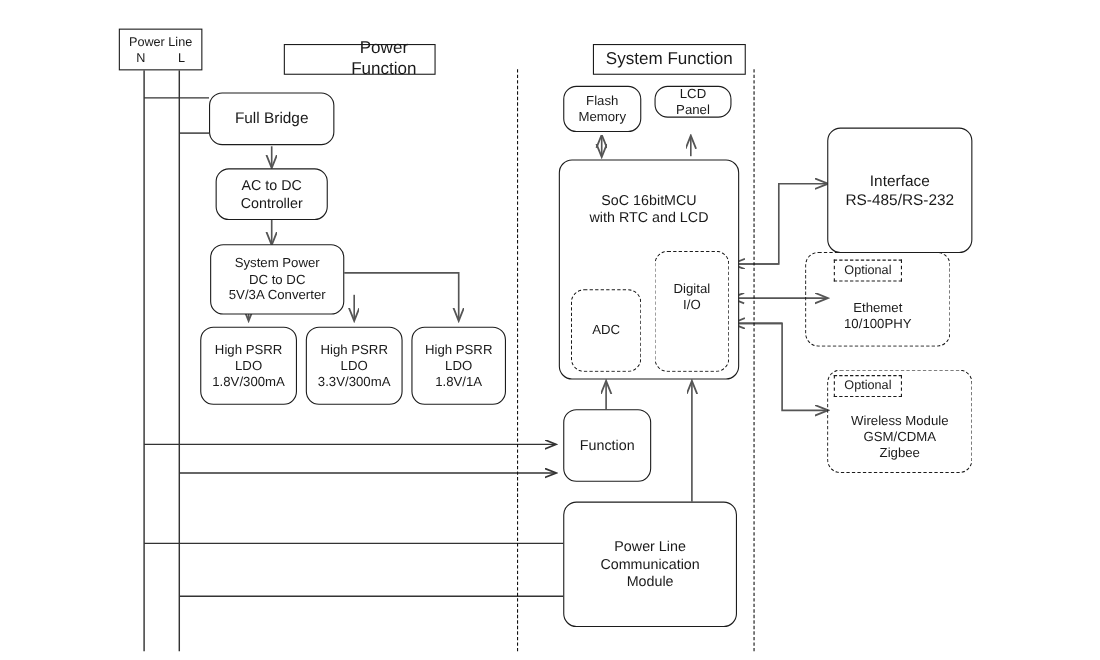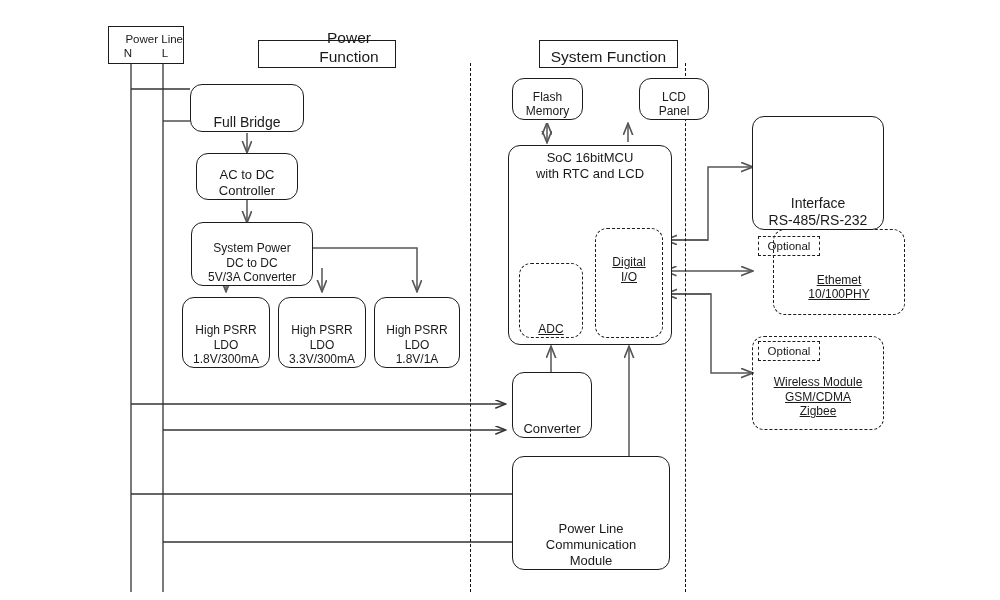--- a/index.html
+++ b/index.html
@@ -18,39 +18,38 @@
   svg.wires{
     position:absolute;
     left:0; top:0;
     width:1000px; height:600px;
     pointer-events:none;
   }
   .node{
     position:absolute;
     box-sizing:border-box;
     display:flex;
-    align-items:flex-end;
+    align-items:center;
     justify-content:center;
     text-align:center;
     line-height:1.22;
     background:#ffffff;
     color:#1a1a1a;
   }
   .node .lbl{ display:block; width:100%; white-space:pre-line; }
   
   .blk{
     border:1.6px solid #1c1c1c;
     border-radius:12px;
   }
   
   .blk-dash{
     border:1.8px dashed #1c1c1c;
     border-radius:12px;
     background:transparent;
-    text-decoration:underline;
   }
   
   .rect{
     border:1.4px solid #1c1c1c;
     border-radius:0;
   }
   
   .tag-dash{
     position:absolute;
     box-sizing:border-box;
@@ -187,54 +186,54 @@
   <div class="node blk sz12" style="left:374px; top:297px; width:86px; height:71px;">
     <span class="lbl">High PSRR
 LDO
 1.8V/1A</span>
   </div>
 
   <div class="node blk sz12" style="left:512px; top:78px; width:71px; height:42px;">
     <span class="lbl">Flash
 Memory</span>
   </div>
-  <div class="node blk sz12" style="left:595px; top:78px; width:70px; height:42px;margin-left:44px;">
+  <div class="node blk sz12" style="left:595px; top:78px; width:70px; height:29px;">
     <span class="lbl">LCD
 Panel</span>
   </div>
 
-  <div class="node blk" style="left:508px; top:145px; width:164px; height:200px; align-items:flex-start; padding-top:4px;">
+  <div class="node blk" style="left:508px; top:145px; width:164px; height:200px; align-items:flex-start; padding-top:28px;">
     <span class="lbl sz13">SoC 16bitMCU
 with RTC and LCD</span>
   </div>
 
   <div class="node blk-dash sz12" style="left:519px; top:263px; width:64px; height:75px;">
     <span class="lbl">ADC</span>
   </div>
   <div class="node blk-dash sz12" style="left:595px; top:228px; width:68px; height:110px; align-items:flex-start; padding-top:26px;">
     <span class="lbl">Digital
 I/O</span>
   </div>
 
   <div class="node blk sz13" style="left:512px; top:372px; width:80px; height:66px;">
-    <span class="lbl">Converter</span>
+    <span class="lbl">Function</span>
   </div>
 
   <div class="node blk sz13" style="left:512px; top:456px; width:158px; height:114px;">
     <span class="lbl">Power Line
 Communication
 Module</span>
   </div>
 
   <div class="node blk sz14" style="left:752px; top:116px; width:132px; height:114px;">
     <span class="lbl">Interface
 RS-485/RS-232</span>
   </div>
 
-  <div class="node blk-dash sz12" style="left:773px; top:229px; width:132px; height:86px; align-items:flex-end; padding-bottom:12px;">
+  <div class="node blk-dash sz12" style="left:732px; top:229px; width:132px; height:86px; align-items:flex-end; padding-bottom:12px;">
     <span class="lbl">Ethemet
 10/100PHY</span>
   </div>
   <div class="tag-dash sz11" style="left:758px; top:236px; width:62px; height:20px;">
     <span>Optional</span>
   </div>
 
   <div class="node blk-dash sz12" style="left:752px; top:336px; width:132px; height:94px; align-items:flex-end; padding-bottom:10px;">
     <span class="lbl">Wireless Module
 GSM/CDMA

